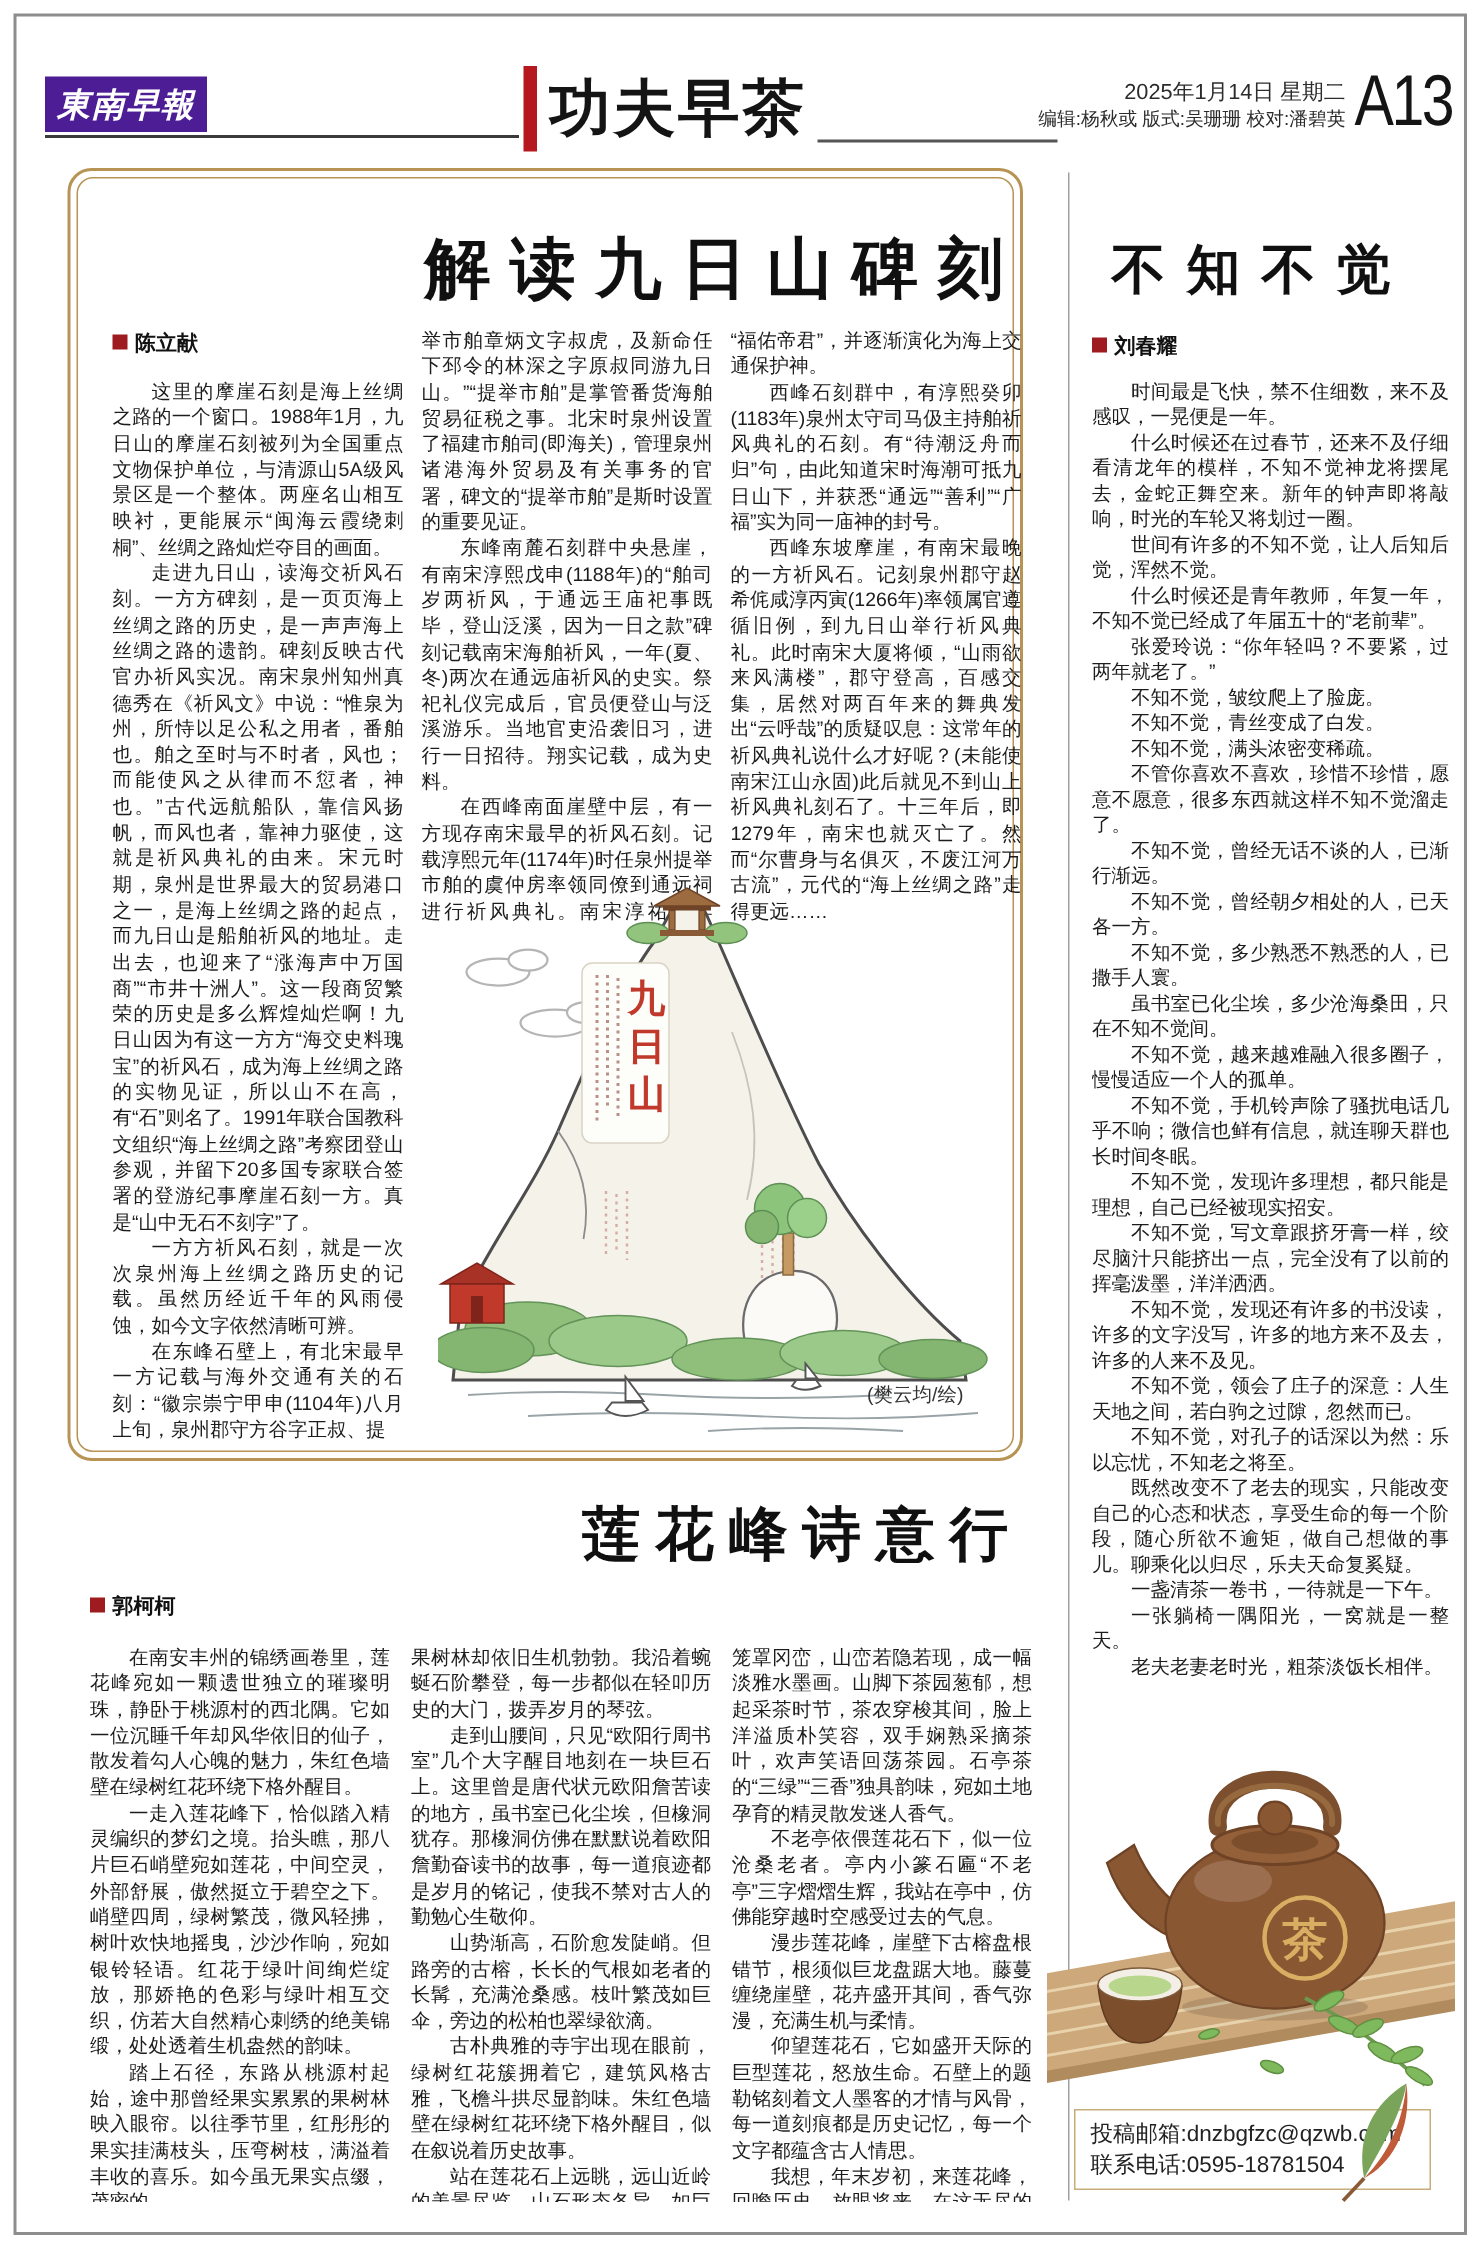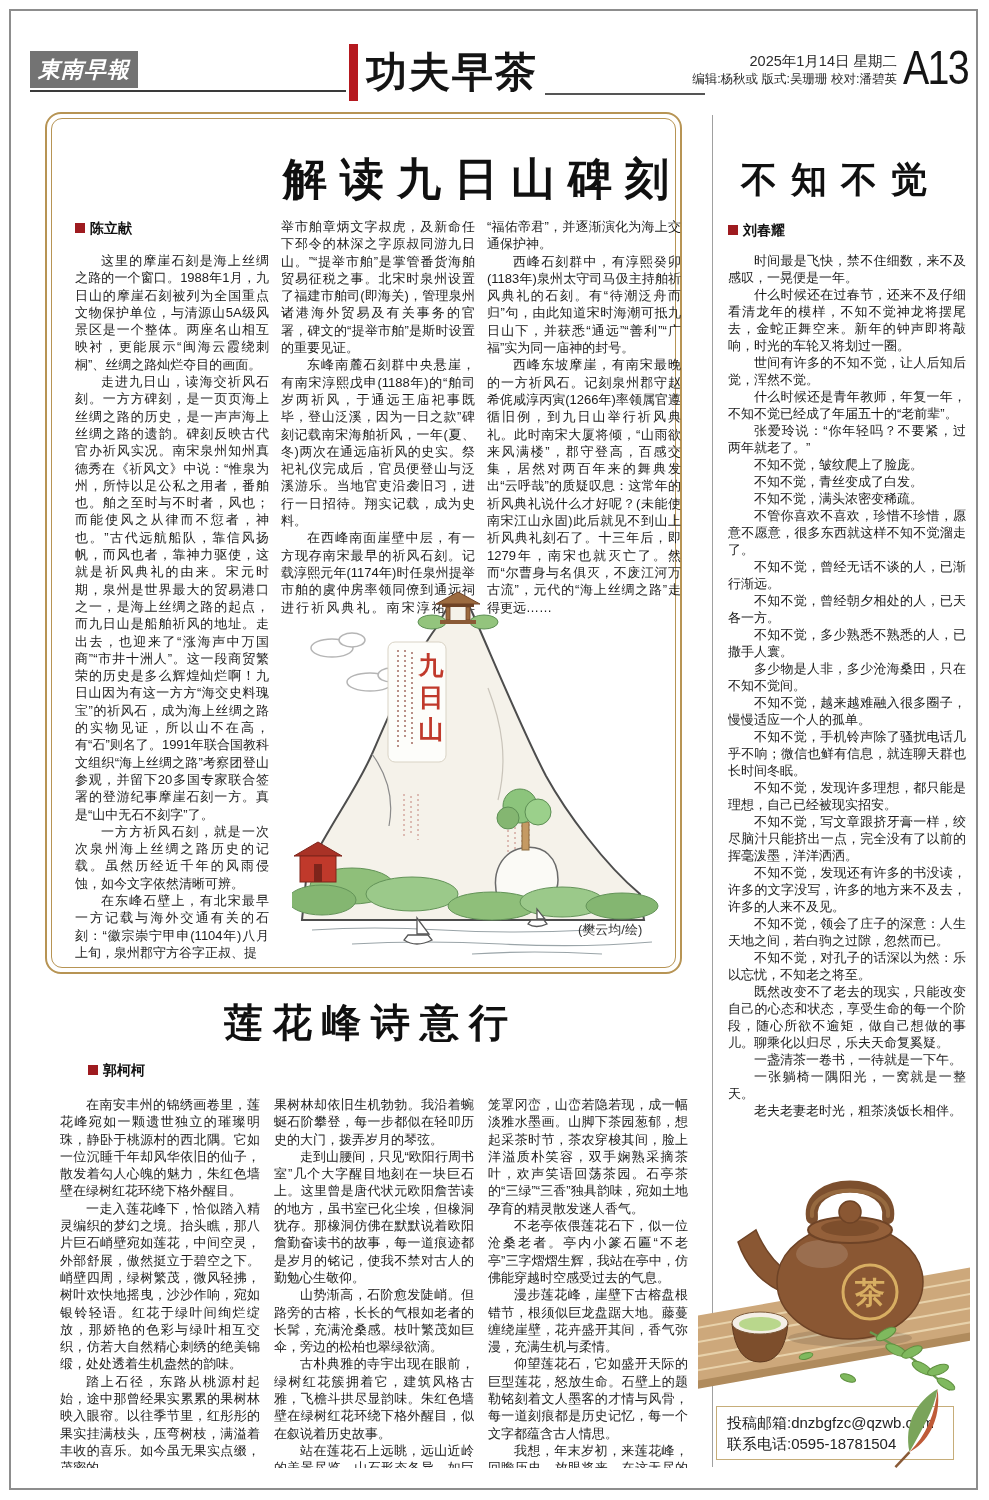--- a/index.html
+++ b/index.html
@@ -3,54 +3,54 @@
 <meta charset="utf-8">
 <style>
   html,body{margin:0;padding:0;}
   body{
     width:989px;height:1500px;position:relative;background:#fff;
     font-family:"Liberation Sans",sans-serif;color:#1a1a1a;overflow:hidden;
   }
   .abs{position:absolute;}
   .page-border{left:9px;top:9px;width:969px;height:1481px;border:2px solid #8d8d8d;box-sizing:border-box;}
   
-  .masthead{left:30px;top:51px;width:108px;height:37px;background:#737373;color:#fff;
+  .masthead{left:30px;top:51px;width:108px;height:37px;background:#4c1d95;color:#fff;
     display:flex;align-items:center;justify-content:center;font-family:"DejaVu Serif",serif;
     font-style:italic;font-weight:bold;font-size:22px;letter-spacing:1px;}
   .masthead-rule{left:30px;top:90px;width:316px;height:2px;background:#3a3a3a;}
   .section-bar{left:349px;top:44px;width:9px;height:57px;background:#b5191f;}
   .section-title{left:366px;top:45px;font-size:41px;font-weight:bold;color:#141414;letter-spacing:2px;text-align:center;}
   .section-rule{left:545px;top:93px;width:160px;height:2px;background:#555;}
   .head-date{left:600px;top:52px;width:297px;text-align:right;font-size:14.5px;color:#2b2b2b;}
   .head-staff{left:600px;top:71px;width:297px;text-align:right;font-size:12.5px;color:#2b2b2b;}
   .page-no{left:903px;top:40px;font-size:48px;color:#151515;transform:scaleX(.82);transform-origin:left top;letter-spacing:-2px;}
   
   .frame{left:45px;top:112px;width:637px;height:862px;border:2px solid #b79454;border-radius:16px;box-sizing:border-box;}
   .frame-inner{position:absolute;left:4px;top:4px;right:4px;bottom:4px;border:1px solid #b79454;border-radius:11px;}
   
   .calli{font-family:"DejaVu Serif",serif;font-weight:900;color:#101010;}
   .title-main{left:45px;top:150px;width:637px;text-align:right;font-size:44px;letter-spacing:13px;}
   .title-right{left:714px;top:156px;width:254px;text-align:center;font-size:36px;letter-spacing:14px;}
-  .title-bottom{left:60px;top:996px;width:622px;text-align:center;font-size:39px;letter-spacing:10px;}
+  .title-bottom{left:60px;top:996px;width:622px;text-align:right;font-size:39px;letter-spacing:10px;}
   .author{font-size:14px;font-weight:bold;color:#111;}
   .redsq{display:inline-block;width:10px;height:10px;background:#9e1b20;margin-right:5px;}
   
   .p-col{font-size:13px;line-height:17.3px;text-align:justify;color:#1c1c1c;overflow:hidden;}
   .p-col p{margin:0;text-indent:2em;}
   .p-col.cont p:first-child{text-indent:0;}
   .m-col1{left:75px;top:252px;width:194px;height:712px;}
   .m-col2{left:281px;top:218px;width:194px;height:400px;}
   .m-col3{left:487px;top:218px;width:194px;height:400px;}
   .r-col{left:728px;top:252px;width:238px;height:914px;line-height:17px;}
   .b-col1{left:60px;top:1096px;width:200px;height:372px;}
   .b-col2{left:274px;top:1096px;width:200px;height:372px;}
   .b-col3{left:488px;top:1096px;width:200px;height:372px;}
   .author-main{left:75px;top:220px;}
   .author-right{left:728px;top:222px;}
-  .author-bottom{left:60px;top:1062px;margin-left:28px;}
+  .author-bottom{left:60px;top:1062px;}
   
   .v-divider{left:712px;top:115px;width:1px;height:1352px;background:#a0a0a0;}
   
   .mountain-wrap{left:292px;top:588px;width:385px;height:372px;}
   .teapot-wrap{left:698px;top:1170px;width:272px;height:228px;}
   .quill-wrap{left:893px;top:1385px;width:62px;height:92px;}
   
   .contact-box{left:716px;top:1406px;width:238px;height:54px;border:1px solid #c6ad79;box-sizing:border-box;
     padding:5px 0 0 10px;font-size:15px;line-height:21px;color:#222;}
 </style>
@@ -190,21 +190,21 @@
     <p>世间有许多的不知不觉，让人后知后觉，浑然不觉。</p>
     <p>什么时候还是青年教师，年复一年，不知不觉已经成了年届五十的“老前辈”。</p>
     <p>张爱玲说：“你年轻吗？不要紧，过两年就老了。”</p>
     <p>不知不觉，皱纹爬上了脸庞。</p>
     <p>不知不觉，青丝变成了白发。</p>
     <p>不知不觉，满头浓密变稀疏。</p>
     <p>不管你喜欢不喜欢，珍惜不珍惜，愿意不愿意，很多东西就这样不知不觉溜走了。</p>
     <p>不知不觉，曾经无话不谈的人，已渐行渐远。</p>
     <p>不知不觉，曾经朝夕相处的人，已天各一方。</p>
     <p>不知不觉，多少熟悉不熟悉的人，已撒手人寰。</p>
-    <p>多少物是人非，多少沧海桑田，只在不知不觉间。</p>
+    <p>虽书室已化尘埃，多少沧海桑田，只在不知不觉间。</p>
     <p>不知不觉，越来越难融入很多圈子，慢慢适应一个人的孤单。</p>
     <p>不知不觉，手机铃声除了骚扰电话几乎不响；微信也鲜有信息，就连聊天群也长时间冬眠。</p>
     <p>不知不觉，发现许多理想，都只能是理想，自己已经被现实招安。</p>
     <p>不知不觉，写文章跟挤牙膏一样，绞尽脑汁只能挤出一点，完全没有了以前的挥毫泼墨，洋洋洒洒。</p>
     <p>不知不觉，发现还有许多的书没读，许多的文字没写，许多的地方来不及去，许多的人来不及见。</p>
     <p>不知不觉，领会了庄子的深意：人生天地之间，若白驹之过隙，忽然而已。</p>
     <p>不知不觉，对孔子的话深以为然：乐以忘忧，不知老之将至。</p>
     <p>既然改变不了老去的现实，只能改变自己的心态和状态，享受生命的每一个阶段，随心所欲不逾矩，做自己想做的事儿。聊乘化以归尽，乐夫天命复奚疑。</p>
     <p>一盏清茶一卷书，一待就是一下午。</p>
     <p>一张躺椅一隅阳光，一窝就是一整天。</p>

